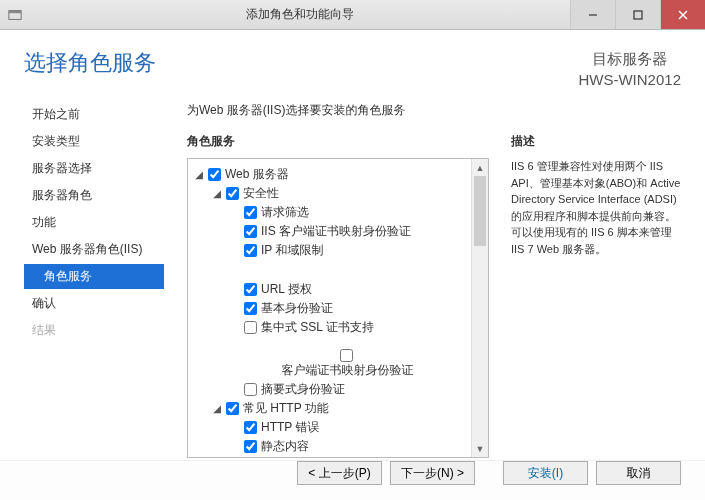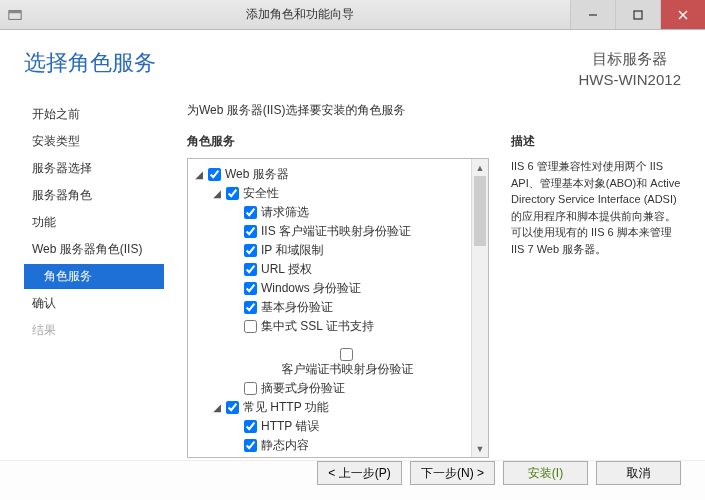--- a/index.html
+++ b/index.html
@@ -43,21 +43,21 @@
   .tree-label { }
   .scrollbar { width: 17px; background: #f0f0f0; border-left: 1px solid #ddd; position: relative; }
   .scrollbtn { height: 17px; display: flex; align-items: center; justify-content: center; color: #666; font-size: 9px; }
   .scrollbtn.down { position: absolute; bottom: 0; left: 0; right: 0; }
   .thumb { position: absolute; top: 17px; left: 2px; right: 2px; height: 70px; background: #cdcdcd; }
 
   .desc { font-size: 11px; color: #333; line-height: 1.5; }
 
   .footer { position: absolute; bottom: 0; left: 0; right: 0; height: 40px; display: flex; justify-content: flex-end; padding: 0 24px; gap: 8px; border-top: 1px solid #eee; background: #fdfdfd; }
   .btn { min-width: 85px; height: 24px; font-size: 12px; border: 1px solid #adadad; background: #efefef; cursor: pointer; padding: 0 10px; }
-  .btn:disabled { color: #4d7c0f; cursor: default; }
+  .btn:disabled { color: #0369a1; cursor: default; margin-left: 20px; }
 </style>
 </head>
 <body>
 
 <div class="titlebar">
   <div class="icon">
     <svg viewBox="0 0 16 16">
         <rect x="1" y="3" width="14" height="10" fill="none" stroke="#666" stroke-width="1"></rect>
         <rect x="1" y="3" width="14" height="3" fill="#888"></rect>
       </svg>
@@ -129,29 +129,24 @@
               <div class="tree-row" style="padding-left: 36px;">
                 <span class="caret blank">◢</span>
                 <input type="checkbox" class="cb" checked="" style="">
                 <span class="tree-label">IIS 客户端证书映射身份验证</span>
               </div>
               <div class="tree-row" style="padding-left: 36px;">
                 <span class="caret blank">◢</span>
                 <input type="checkbox" class="cb" checked="" style="">
                 <span class="tree-label">IP 和域限制</span>
               </div>
-              <div class="tree-row" style="padding-left: 36px;">
+              <div class="tree-row" style="padding-left: 36px; margin-top: 20px;">
                 <span class="caret blank">◢</span>
                 <input type="checkbox" class="cb" checked="" style="">
                 <span class="tree-label">URL 授权</span>
-              </div>
-              <div class="tree-row" style="padding-left: 36px;">
-                <span class="caret blank">◢</span>
-                <input type="checkbox" class="cb" checked="" style="">
-                <span class="tree-label">Windows 身份验证</span>
               </div>
               <div class="tree-row" style="padding-left: 36px;">
                 <span class="caret blank">◢</span>
                 <input type="checkbox" class="cb" checked="" style="">
                 <span class="tree-label">基本身份验证</span>
               </div>
               <div class="tree-row" style="padding-left: 36px;">
                 <span class="caret blank">◢</span>
                 <input type="checkbox" class="cb" style="">
                 <span class="tree-label">集中式 SSL 证书支持</span>

